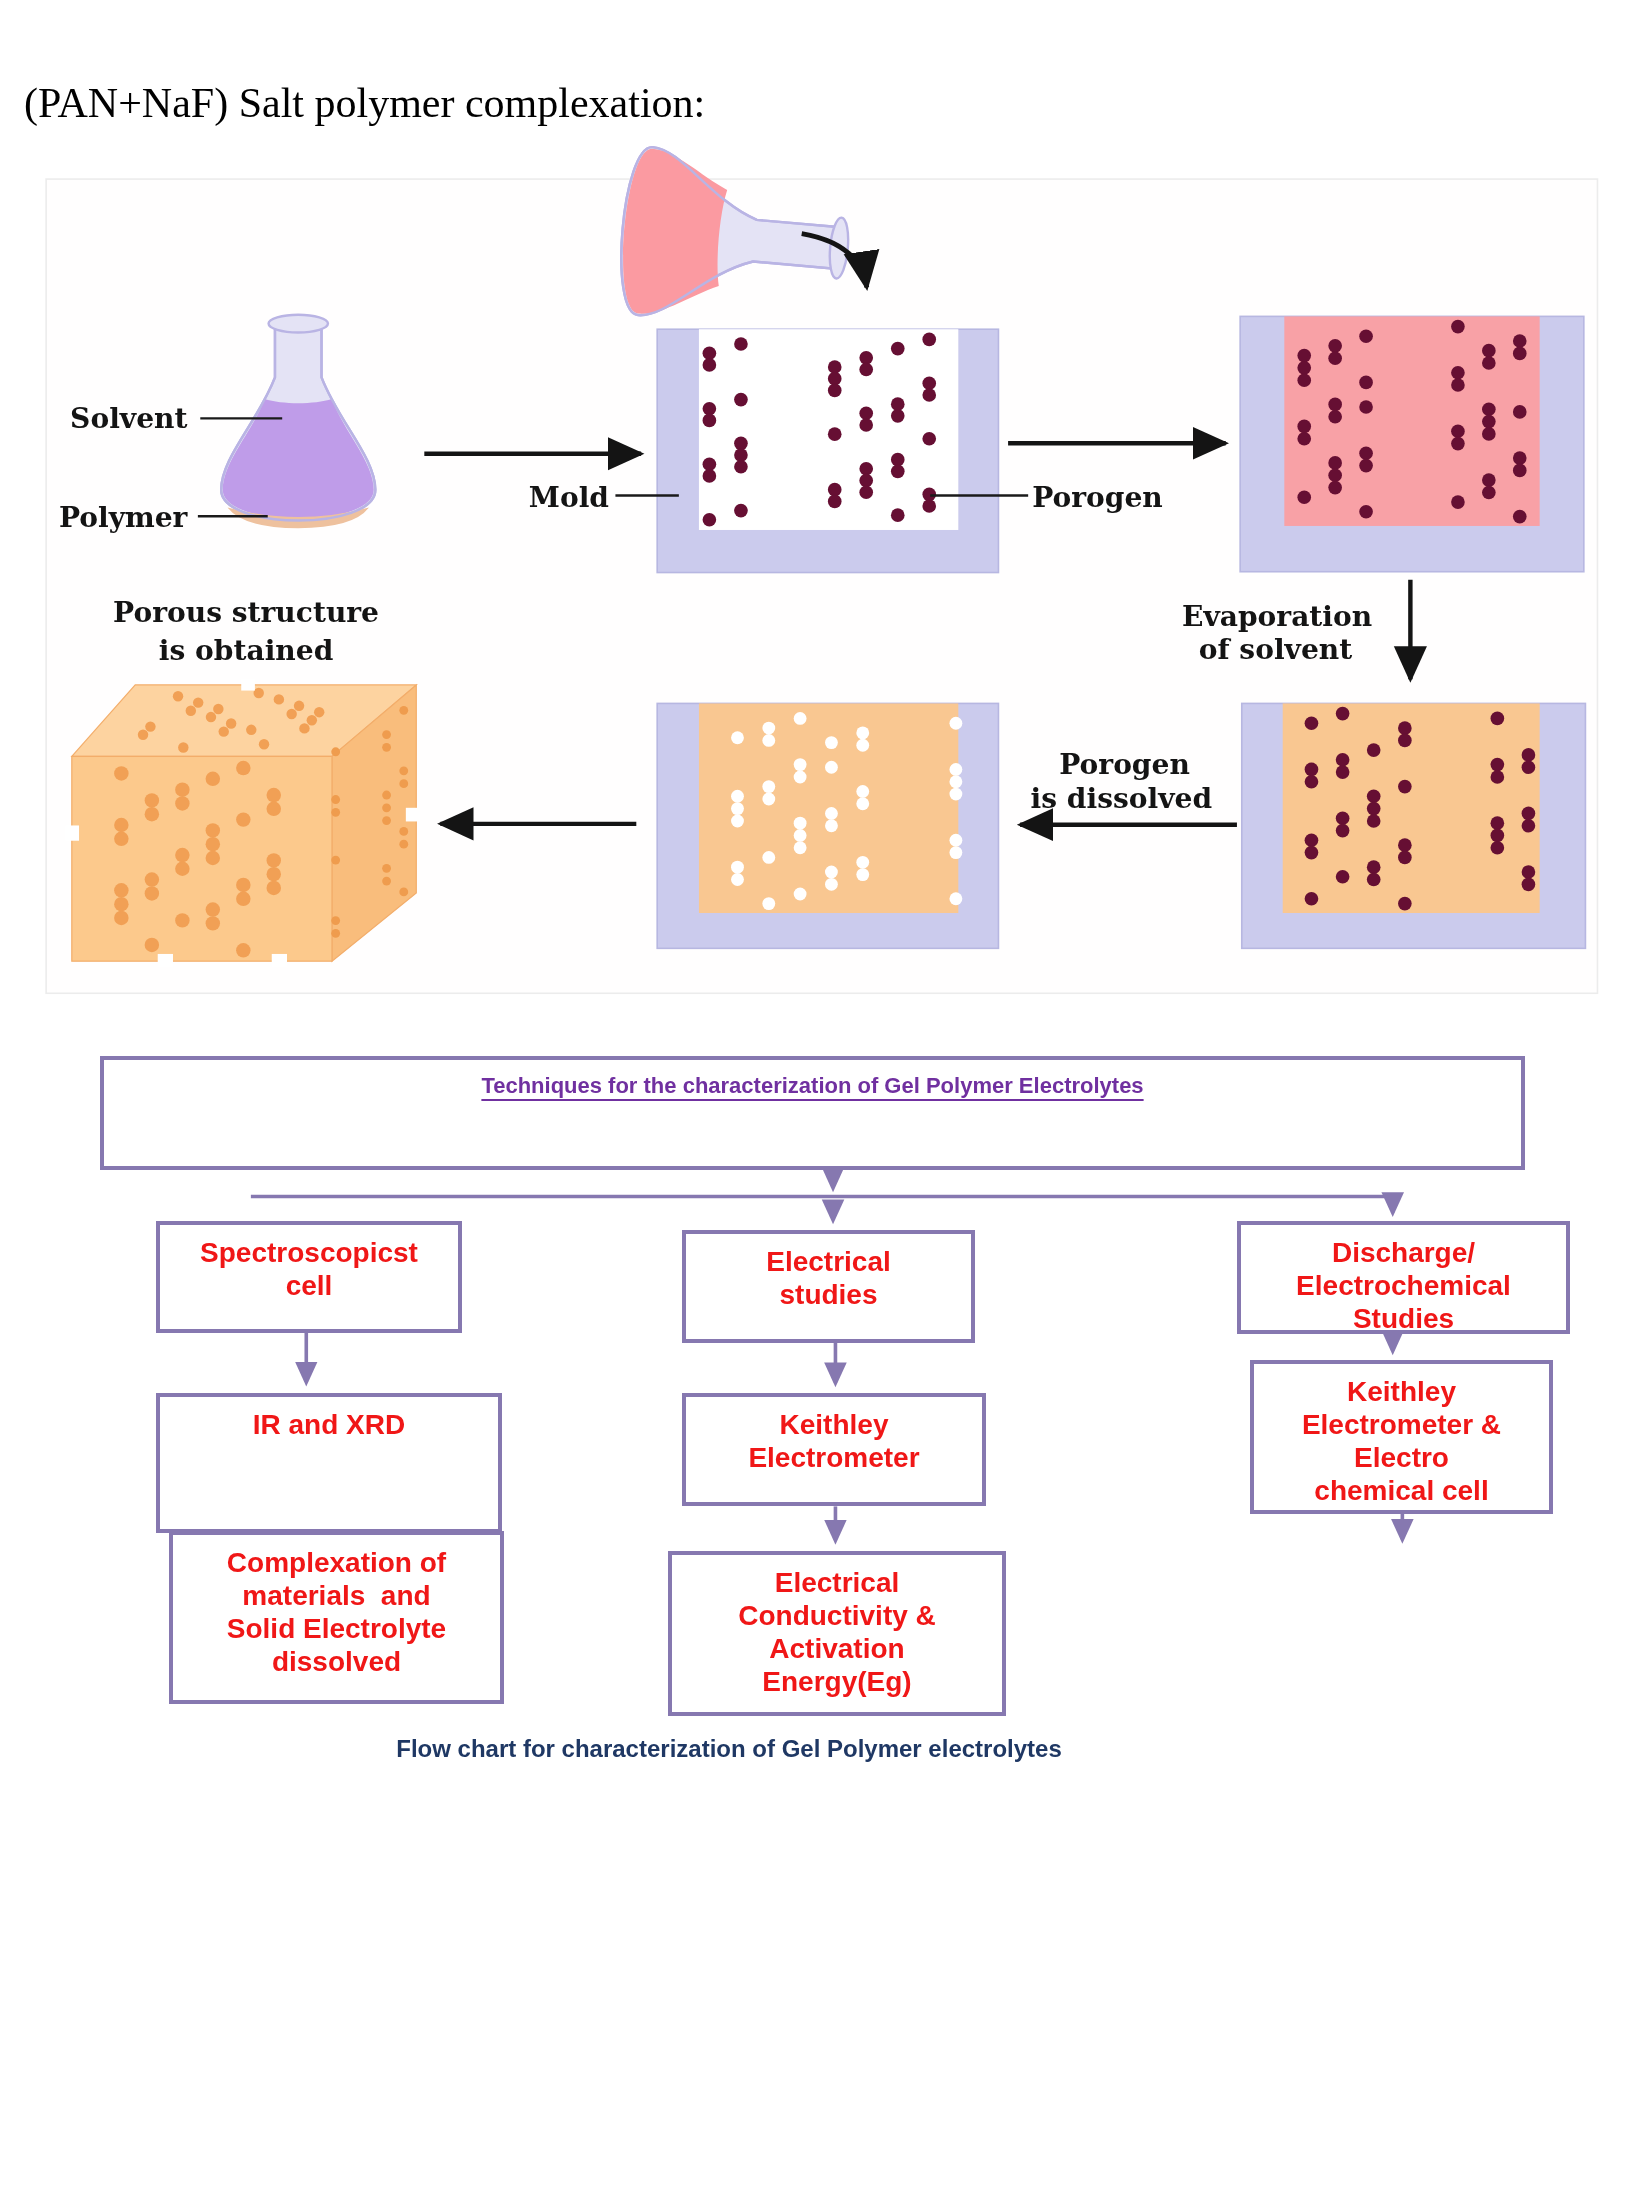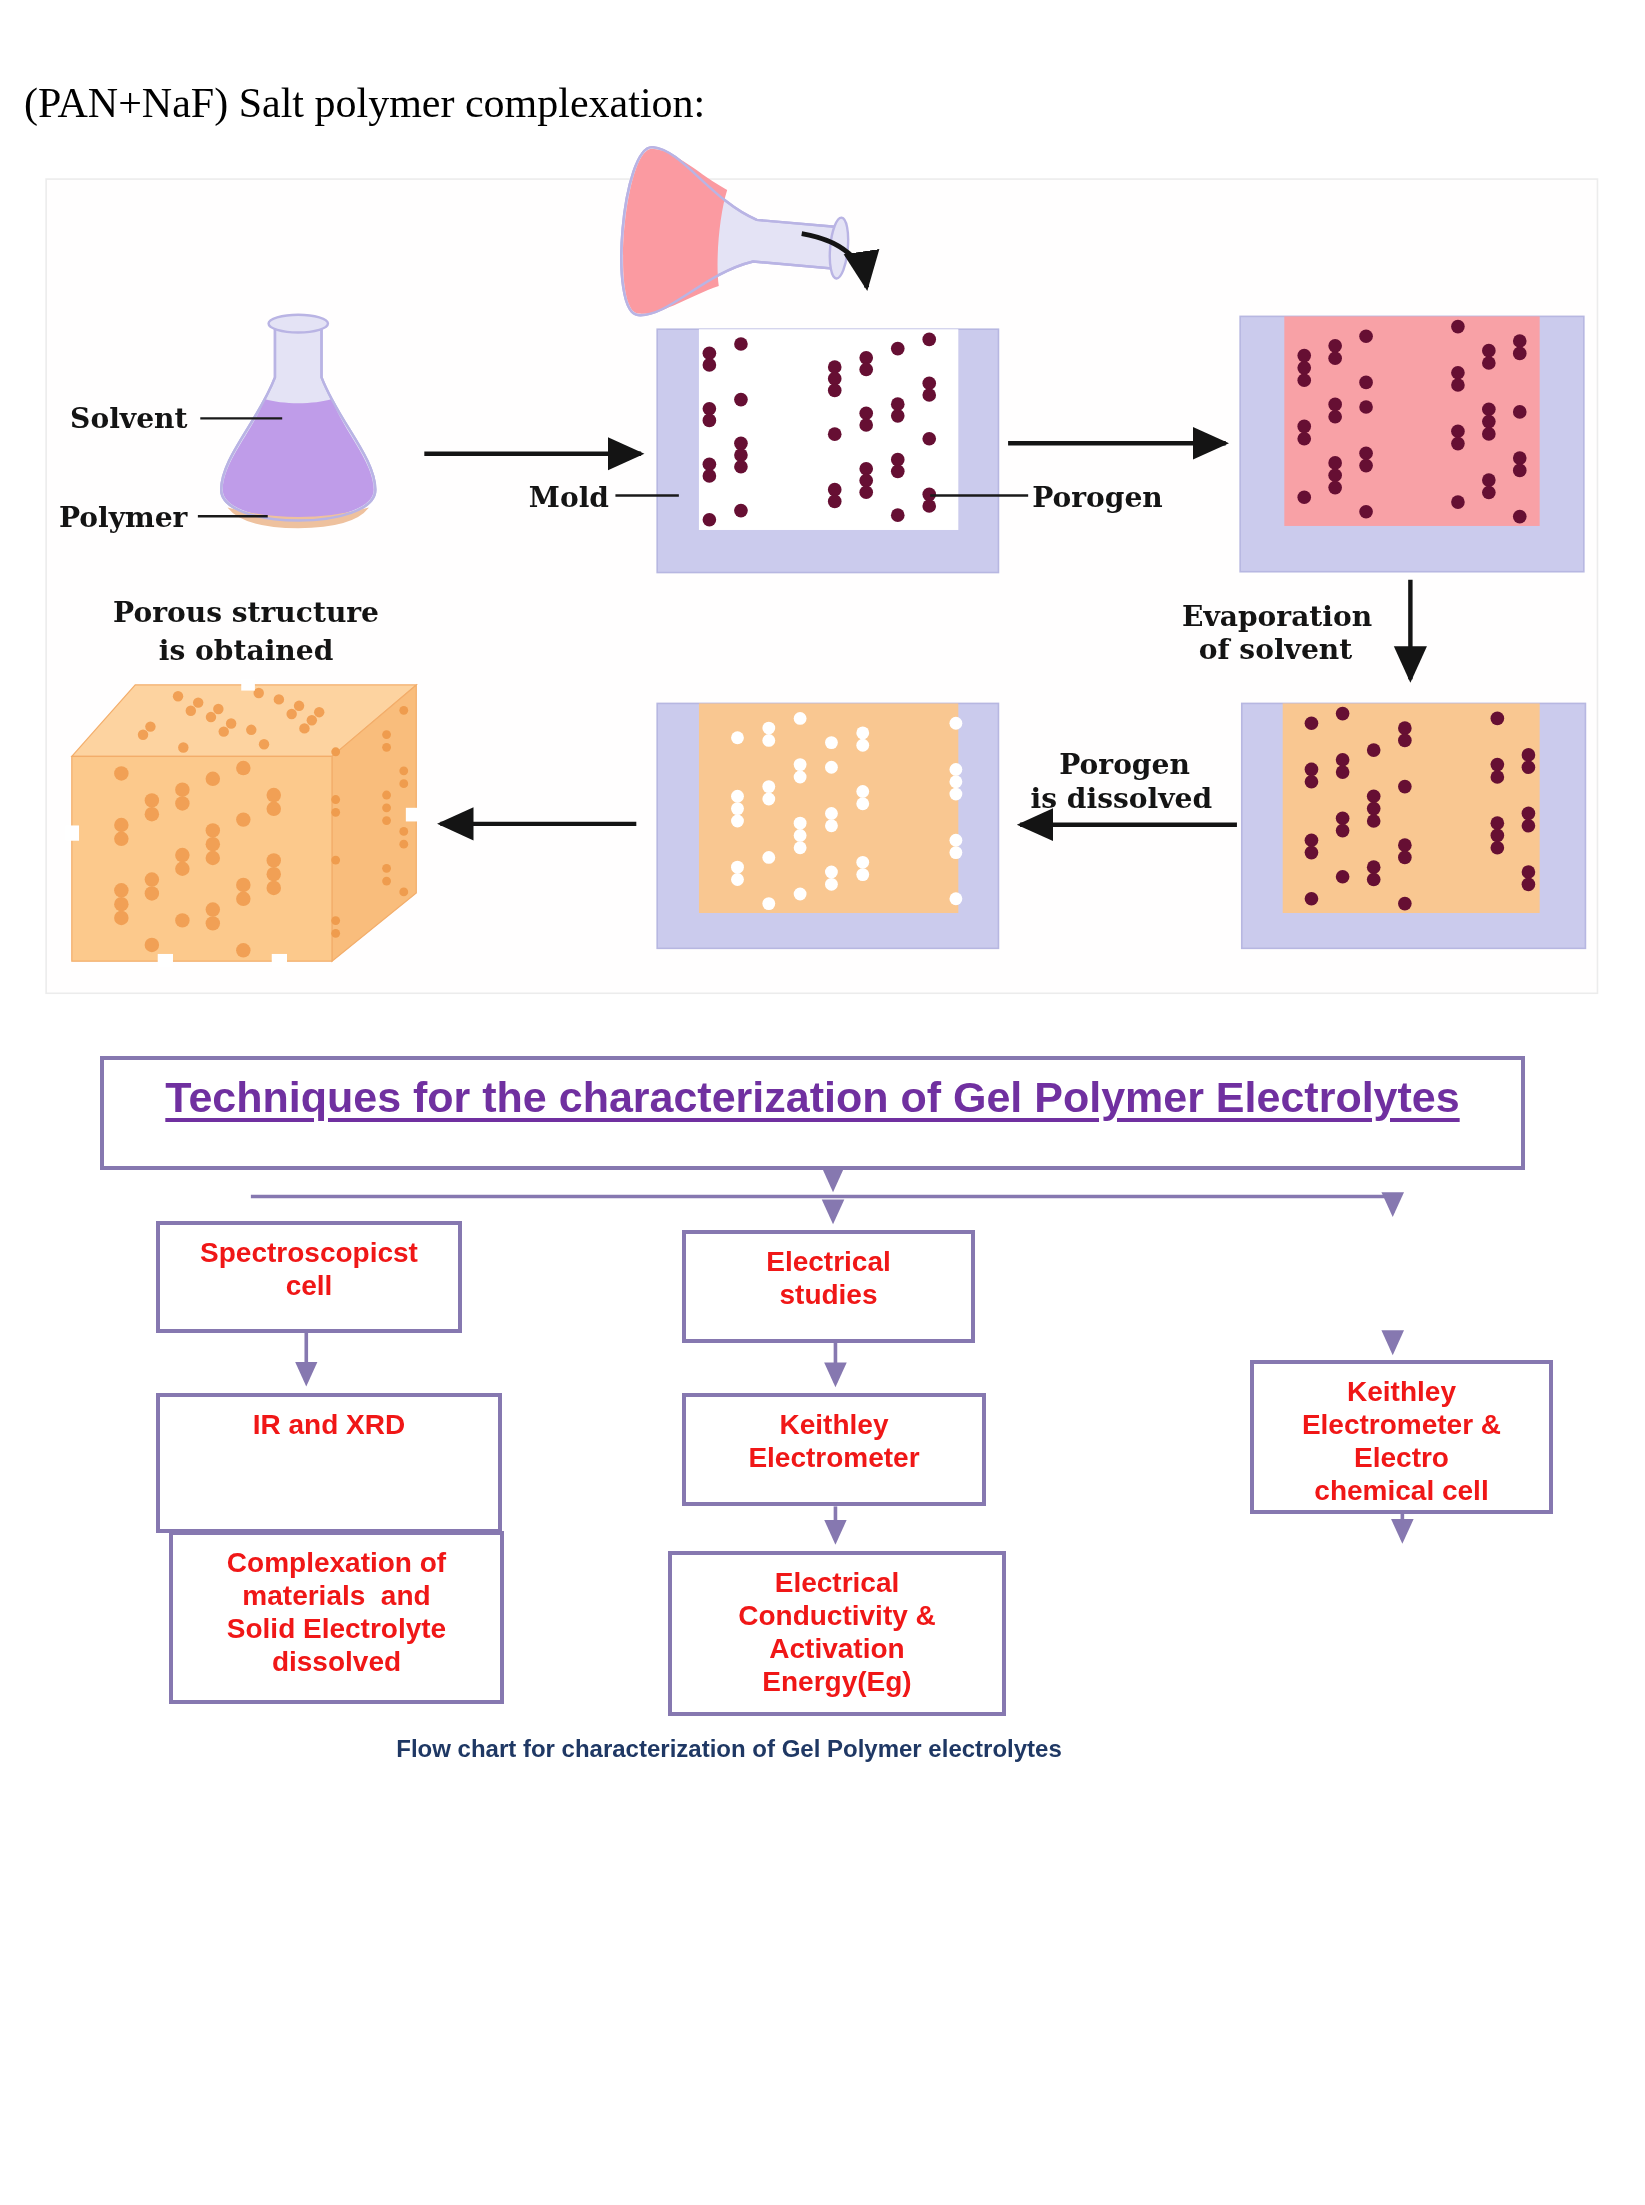--- a/index.html
+++ b/index.html
@@ -9,21 +9,21 @@
         font-size:42px;color:#000000;letter-spacing:0px;}
   .diagram-svg{position:absolute;left:0;top:0;}
   .dlabel{font-family:"DejaVu Serif",serif;font-weight:700;font-size:35px;fill:#141414;}
   .fcbox{position:absolute;box-sizing:border-box;border:4px solid #8678b0;background:#ffffff;
         text-align:center;padding-top:11px;color:#f01717;font-weight:700;font-size:28px;
         line-height:33px;font-family:"Liberation Sans",sans-serif;}
   .fcbox .ln{white-space:pre;}
   .fc-title-box{position:absolute;left:100px;top:1056px;width:1425px;height:114px;
         box-sizing:border-box;border:4px solid #8678b0;background:#fff;text-align:center;
         padding-top:13px;}
-  .fc-title-box span{color:#7030a0;font-weight:700;font-size:43px;
+  .fc-title-box span{color:#7030a0;font-weight:700;font-size:22px;
         text-decoration:underline;text-underline-offset:5.6px;font-family:"Liberation Sans",sans-serif;}
   .fc-caption{position:absolute;left:0px;top:1735px;width:1458px;text-align:center;
         color:#1f3864;font-weight:700;font-size:24px;font-family:"Liberation Sans",sans-serif;}
 </style>
 </head>
 <body>
 
 <div class="page">
 
   <div class="doc-title">(PAN+NaF) Salt polymer complexation:</div>
@@ -388,20 +388,25 @@
     <div class="ln">Keithley</div>
     <div class="ln">Electrometer</div>
   </div>
   <div class="fcbox" style="left:668px;top:1551px;width:338px;height:165px">
     <div class="ln">Electrical</div>
     <div class="ln">Conductivity &amp;</div>
     <div class="ln">Activation</div>
     <div class="ln">Energy(Eg)</div>
   </div>
 
+  <div class="fcbox" style="left:1237px;top:1221px;width:333px;height:113px">
+    <div class="ln">Discharge/</div>
+    <div class="ln">Electrochemical</div>
+    <div class="ln">Studies</div>
+  </div>
   <div class="fcbox" style="left:1250px;top:1360px;width:303px;height:154px">
     <div class="ln">Keithley</div>
     <div class="ln">Electrometer &amp;</div>
     <div class="ln">Electro</div>
     <div class="ln">chemical cell</div>
   </div>
 
   <div class="fc-caption">Flow chart for characterization of Gel Polymer electrolytes</div>
 
 </div>

